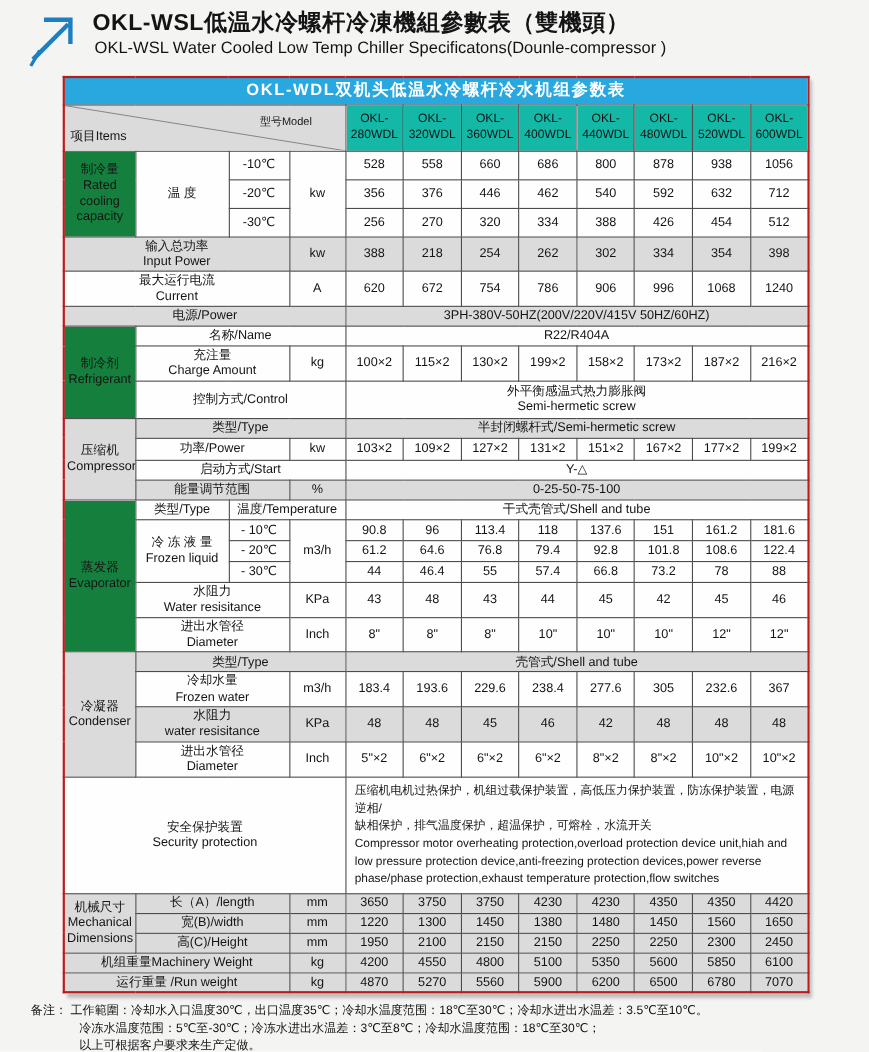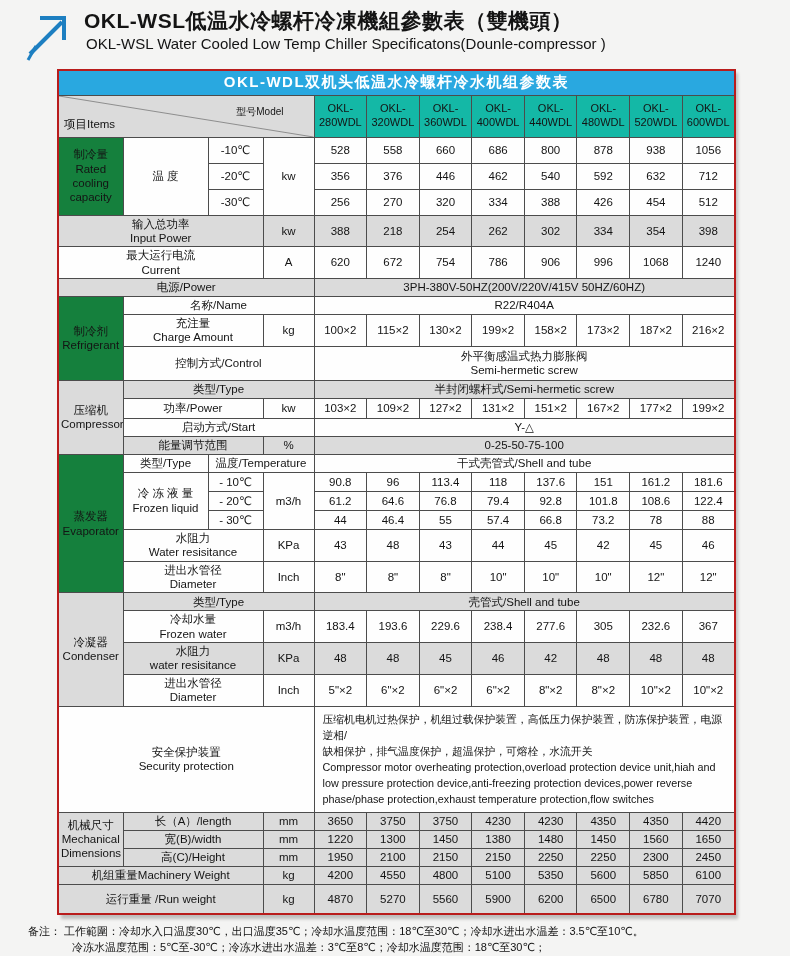--- a/index.html
+++ b/index.html
@@ -456,21 +456,21 @@
       <td>kg</td>
     <td class="val">4200</td>
           <td class="val">4550</td>
           <td class="val">4800</td>
           <td class="val">5100</td>
           <td class="val">5350</td>
           <td class="val">5600</td>
           <td class="val">5850</td>
           <td class="val">6100</td>
         </tr>
-    <tr class="gray" style="height:30px">
+    <tr class="gray" style="height:18px">
       <td colspan="3">运行重量 /Run weight</td>
       <td>kg</td>
     <td class="val">4870</td>
           <td class="val">5270</td>
           <td class="val">5560</td>
           <td class="val">5900</td>
           <td class="val">6200</td>
           <td class="val">6500</td>
           <td class="val">6780</td>
           <td class="val">7070</td>

